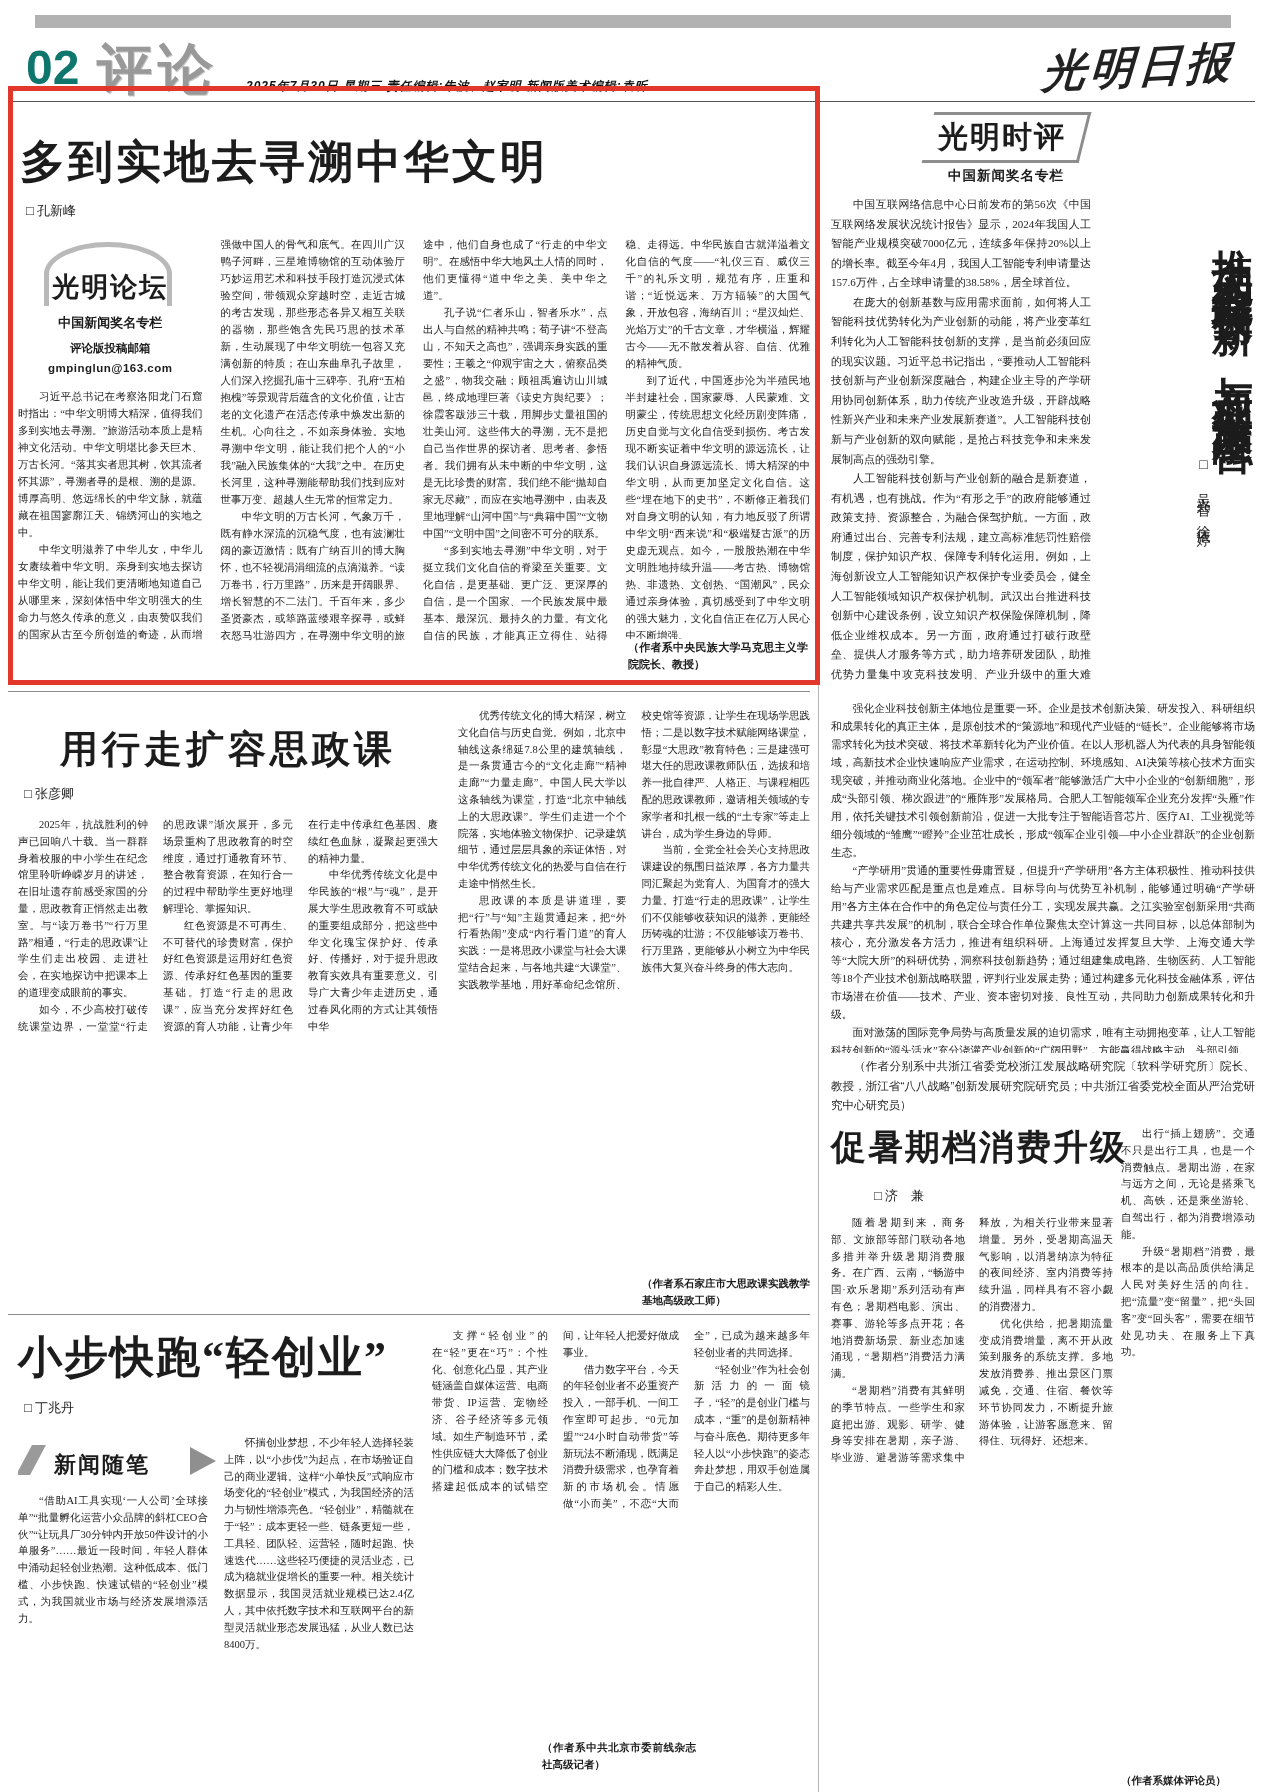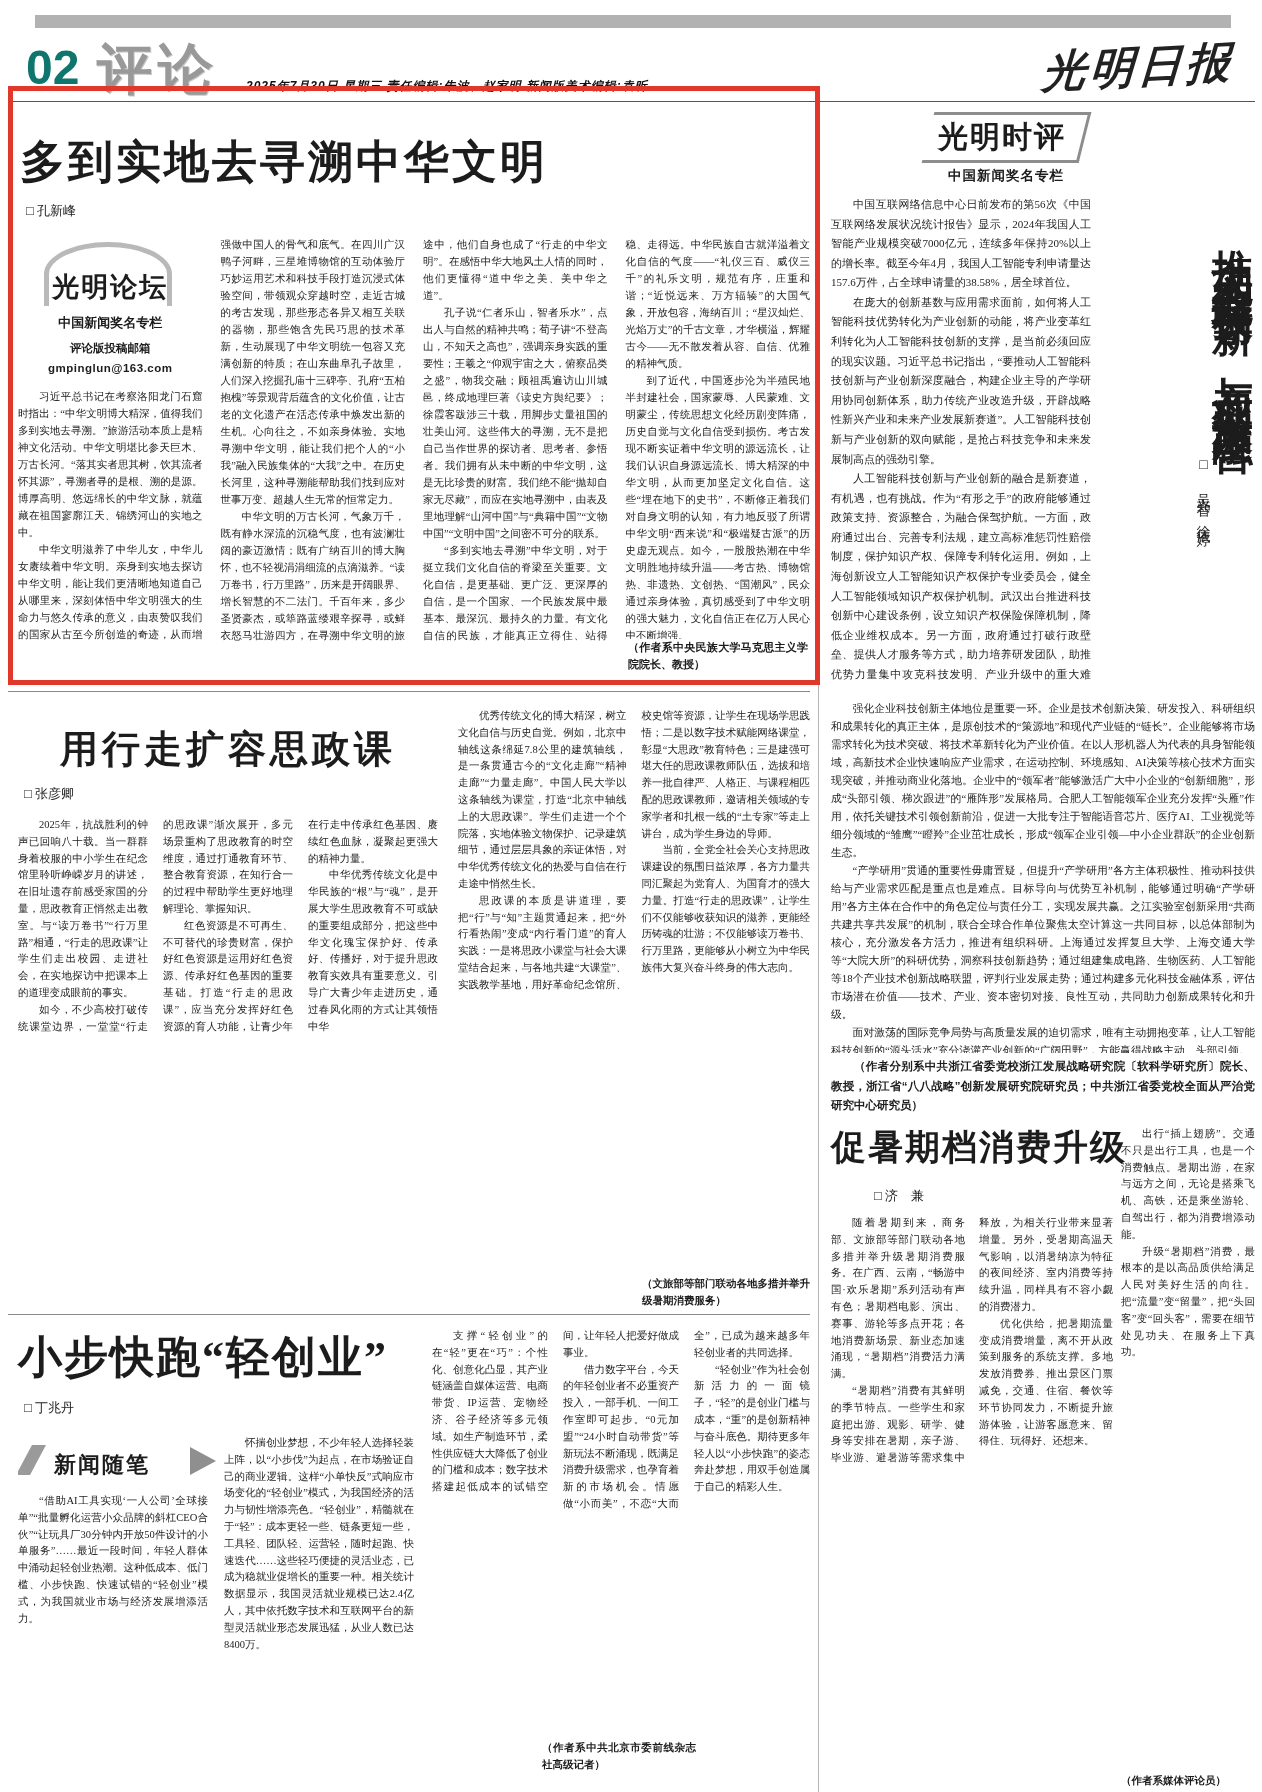--- a/index.html
+++ b/index.html
@@ -83,21 +83,21 @@
                   font-weight:700; font-size:30px; letter-spacing:2px; }
   .sp-badge-sub { font-family:"Liberation Sans",sans-serif; font-weight:700; font-size:13.5px; margin-top:4px; letter-spacing:1px; }
   .sp-top { position:relative; height:498px; margin-top:10px; }
   .sp-intro { width:260px; height:492px; overflow:hidden; font-size:11px; line-height:1.78; }
   .sp-vhead { position:absolute; right:2px; top:22px; height:470px; writing-mode:vertical-rl; }
   .sp-vh-line { font-size:41px; font-weight:700; letter-spacing:7px; line-height:1; display:inline-block; }
   .sp-vh-line2 { margin-top:18px; padding-top:34px; }
   .sp-vh-authors { font-size:14px; letter-spacing:4px; padding-top:240px; margin-left:4px; display:inline-block; }
   .sp-body { margin-top:6px; height:354px; overflow:hidden; font-size:10.8px; line-height:1.67; }
   .sp-attr { margin-top:4px; font-family:"Liberation Sans",sans-serif; font-size:11.5px; line-height:1.7;
-             font-weight:700; text-align:justify; text-indent:2em; }
+             font-weight:400; text-align:justify; text-indent:2em; }
 
   
   .sq { position:absolute; left:831px; top:1118px; width:424px; height:674px; }
   .sq-left { width:282px; }
   .sq-headline { font-size:35px; font-weight:700; letter-spacing:2px; margin-top:6px; white-space:nowrap; }
   .sq-author { font-size:13px; margin:16px 0 10px 4px;padding-left:39px; }
   .sq-cols { column-count:2; column-gap:14px; height:548px; overflow:hidden; font-size:10.5px; line-height:1.6; }
   .sq-right { position:absolute; right:0; top:2px; width:134px; height:640px; overflow:hidden;
               font-size:10.5px; line-height:1.6;margin-top:6px; }
   .sq-attr { position:absolute; right:0; bottom:2px; width:134px; font-size:10.5px; line-height:1.6; }
@@ -144,21 +144,21 @@
           <p>如今，不少高校打破传统课堂边界，一堂堂“行走的思政课”渐次展开，多元场景重构了思政教育的时空维度，通过打通教育环节、整合教育资源，在知行合一的过程中帮助学生更好地理解理论、掌握知识。</p>
           <p>红色资源是不可再生、不可替代的珍贵财富，保护好红色资源是运用好红色资源、传承好红色基因的重要基础。打造“行走的思政课”，应当充分发挥好红色资源的育人功能，让青少年在行走中传承红色基因、赓续红色血脉，凝聚起更强大的精神力量。</p>
           <p>中华优秀传统文化是中华民族的“根”与“魂”，是开展大学生思政教育不可或缺的重要组成部分，把这些中华文化瑰宝保护好、传承好、传播好，对于提升思政教育实效具有重要意义。引导广大青少年走进历史，通过春风化雨的方式让其领悟中华</p>
         </div>
     </div>
     <div class="sz-right cols">
         <p>优秀传统文化的博大精深，树立文化自信与历史自觉。例如，北京中轴线这条绵延7.8公里的建筑轴线，是一条贯通古今的“文化走廊”“精神走廊”“力量走廊”。中国人民大学以这条轴线为课堂，打造“北京中轴线上的大思政课”。学生们走进一个个院落，实地体验文物保护、记录建筑细节，通过层层具象的亲证体悟，对中华优秀传统文化的热爱与自信在行走途中悄然生长。</p>
         <p>思政课的本质是讲道理，要把“行”与“知”主题贯通起来，把“外行看热闹”变成“内行看门道”的育人实践：一是将思政小课堂与社会大课堂结合起来，与各地共建“大课堂”、实践教学基地，用好革命纪念馆所、校史馆等资源，让学生在现场学思践悟；二是以数字技术赋能网络课堂，彰显“大思政”教育特色；三是建强可堪大任的思政课教师队伍，选拔和培养一批自律严、人格正、与课程相匹配的思政课教师，邀请相关领域的专家学者和扎根一线的“土专家”等走上讲台，成为学生身边的导师。</p>
         <p>当前，全党全社会关心支持思政课建设的氛围日益浓厚，各方力量共同汇聚起为党育人、为国育才的强大力量。打造“行走的思政课”，让学生们不仅能够收获知识的滋养，更能经历铸魂的壮游；不仅能够读万卷书、行万里路，更能够从小树立为中华民族伟大复兴奋斗终身的伟大志向。</p>
       </div>
-    <div class="sz-attr attr">（文旅部等部门联动各地多措并举升级暑期消费服务）</div>
+    <div class="sz-attr attr">（作者系石家庄市大思政课实践教学基地高级政工师）</div>
   </div>
 
   <div class="qc">
     <div class="qc-left">
       <div class="qc-headline">小步快跑“轻创业”</div>
       <div class="qc-author">□ 丁兆丹</div>
       <div class="qc-cols cols">
         <div class="nb-badge">
           <div class="nb-slash"></div>
           <span class="nb-text">新闻随笔</span>

